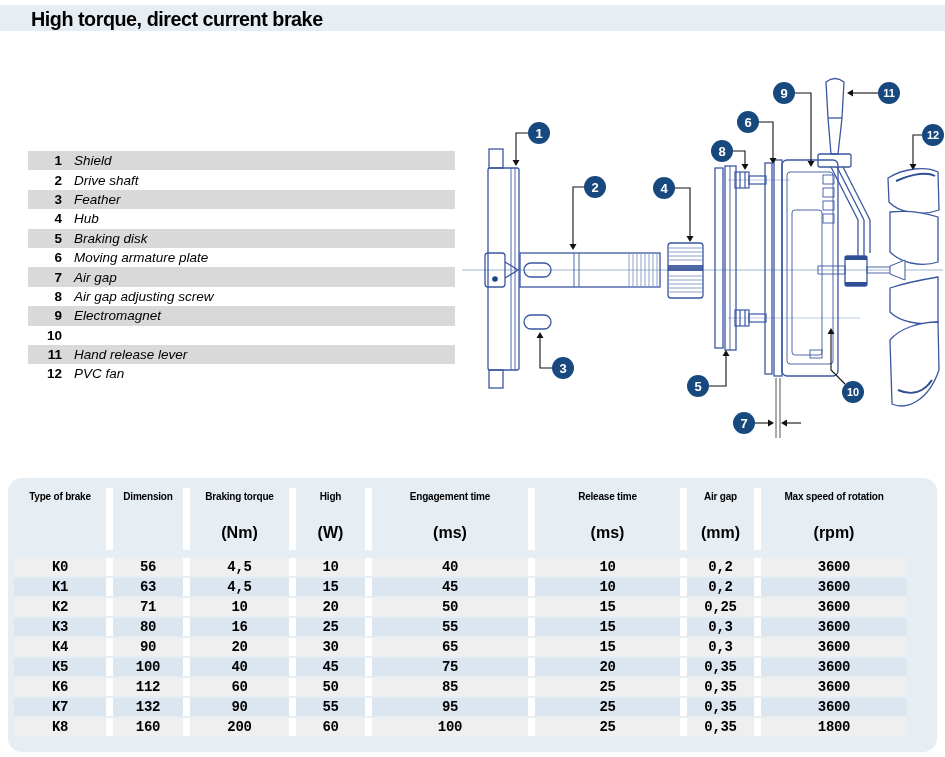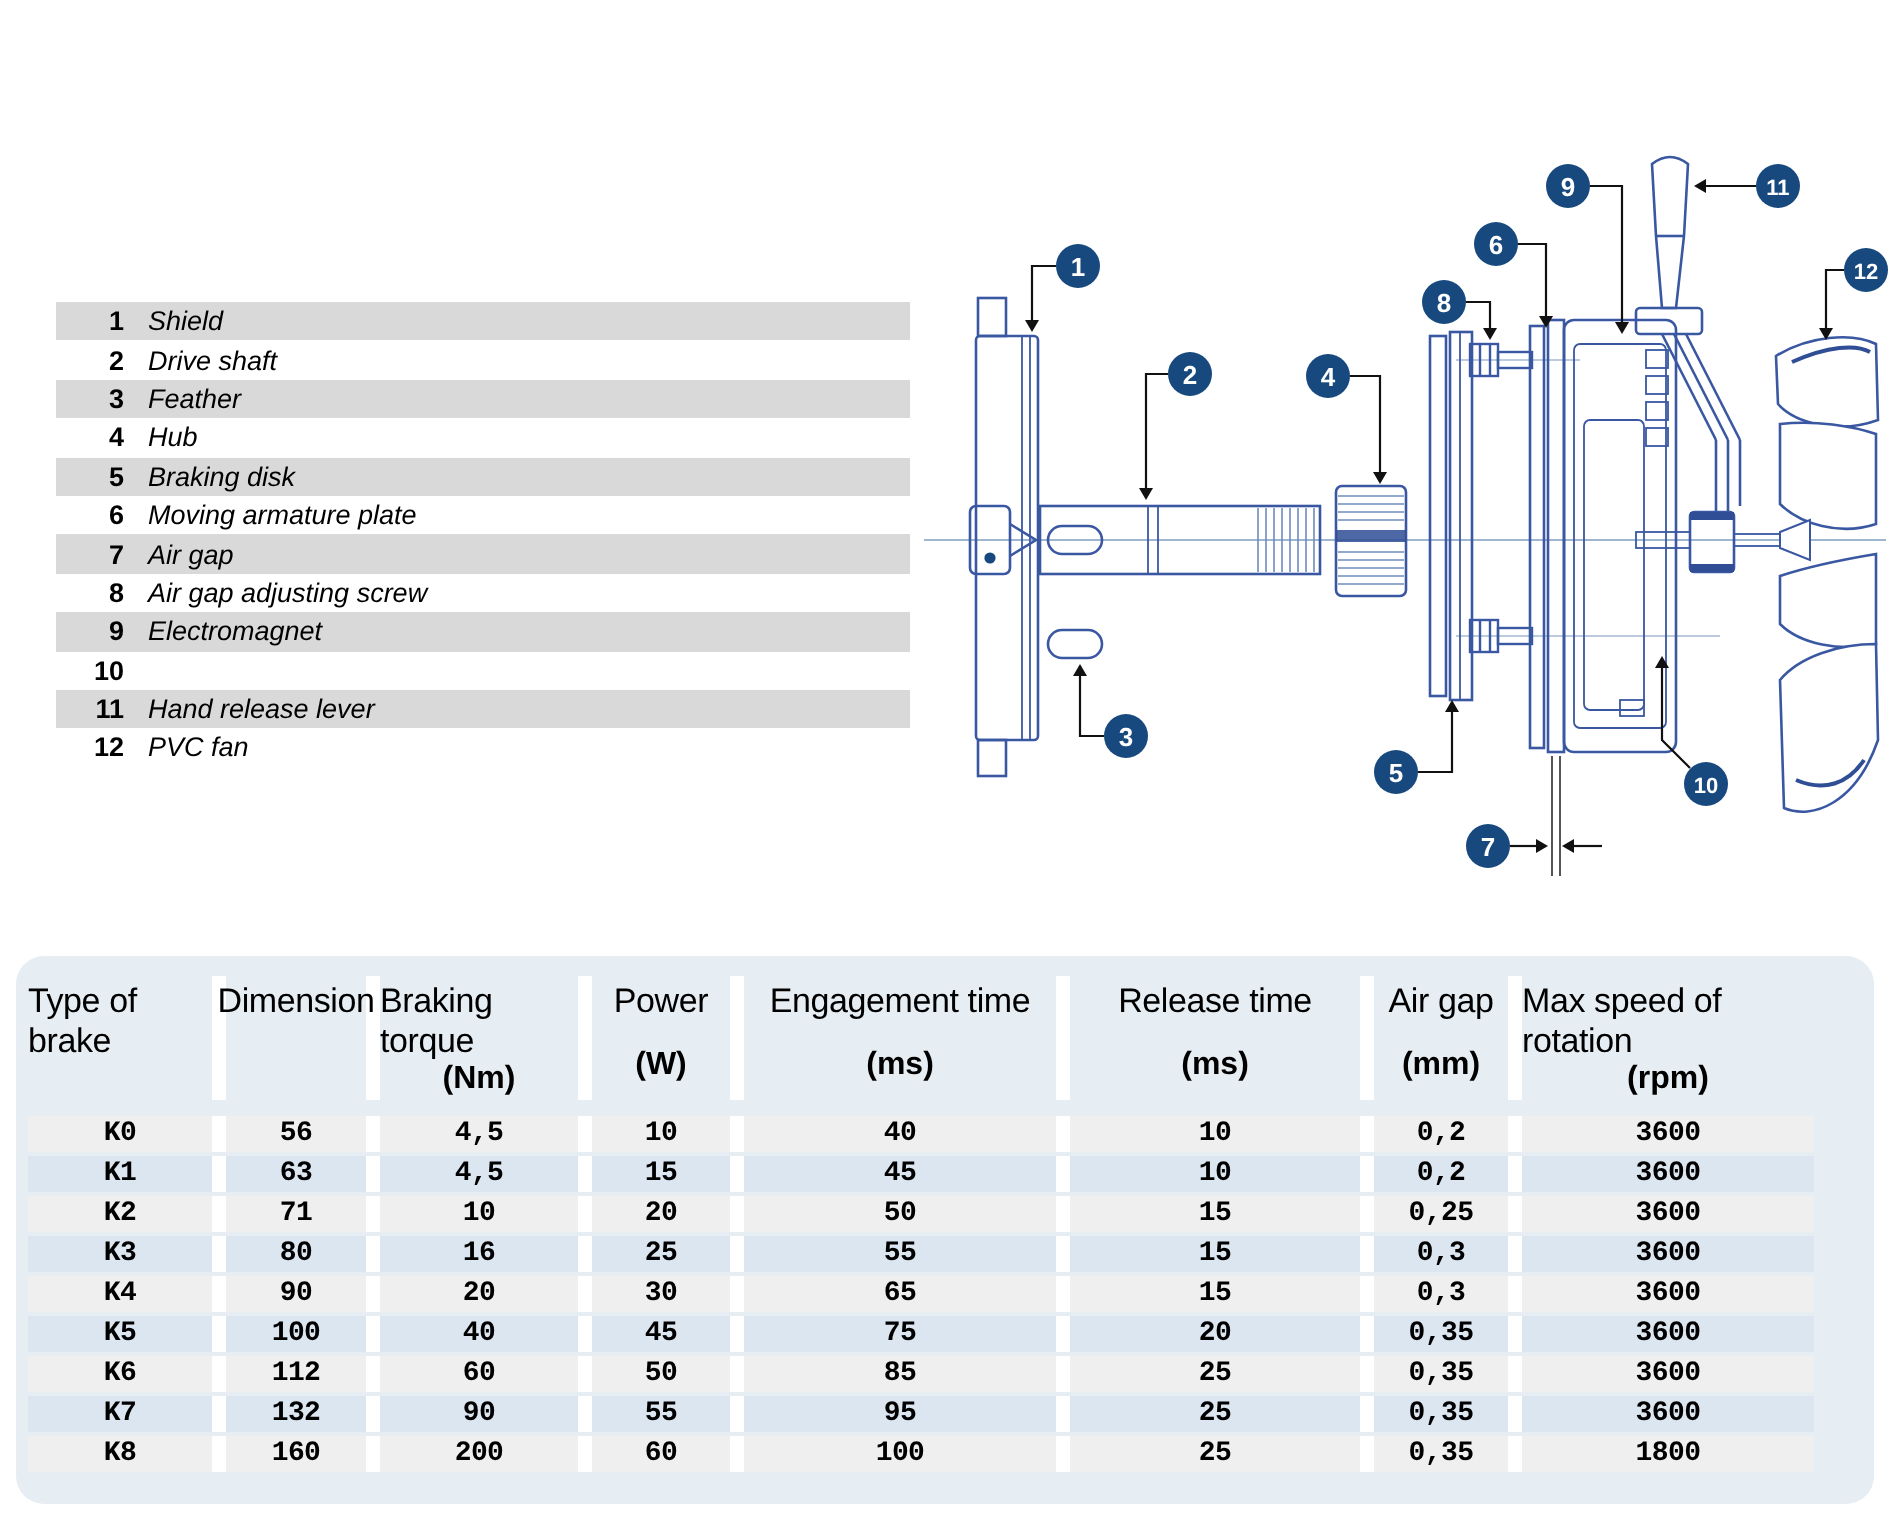--- a/index.html
+++ b/index.html
@@ -21,37 +21,40 @@
   
   .diagram{position:absolute;left:460px;top:60px;width:485px;height:385px;margin:0;}
 
   
   .spec-table{position:absolute;left:8px;top:478px;width:929px;height:274px;
               background:#E6EDF3;border-radius:14px;box-sizing:border-box;padding:0 6px;}
   .thead{display:flex;height:80px;padding-top:10px;box-sizing:border-box;}
   .th{display:flex;flex-direction:column;justify-content:space-between;align-items:center;
       height:62px;box-sizing:border-box;padding:3px 0 8px;}
   .th:not(:last-child){border-right:7px solid #fff;}
-  .th-label{font-weight:normal;font-size:17px;letter-spacing:-0.2px;}
+  .th-label{font-weight:bold;font-size:10px;letter-spacing:-0.2px;}
   .th-unit{font-weight:bold;font-size:16px;min-height:14px;}
   .tbody{}
   .tr{display:flex;height:18px;margin-bottom:2px;font-family:Liberation Mono, monospace;}
   .td{box-sizing:border-box;text-align:center;font-weight:bold;font-size:14px;
       line-height:18px;letter-spacing:-0.3px;}
   .td:not(:last-child){border-right:7px solid #fff;}
   .row-gray .td{background:#EFEFEF;}
   .row-blue .td{background:#DCE6F1;}
   .c0{width:99px}.c1{width:77px}.c2{width:106px}.c3{width:76px}
   .c4{width:163px}.c5{width:152px}.c6{width:74px}.c7{width:146px}
 </style>
 </head>
 <body>
 
 <div class="page">
 
+  <header class="title-band">
+    <h1>High torque, direct current brake</h1>
+  </header>
 
   <section class="parts-list" id="partsList">
       <div class="part-row shaded">
         <span class="part-num">1</span>
         <span class="part-label">Shield</span>
       </div>
       <div class="part-row">
         <span class="part-num">2</span>
         <span class="part-label">Drive shaft</span>
       </div>
@@ -298,21 +301,21 @@
         </div>
         <div class="th c1">
           <div class="th-label">Dimension</div>
           <div class="th-unit"></div>
         </div>
         <div class="th c2">
           <div class="th-label">Braking torque</div>
           <div class="th-unit">(Nm)</div>
         </div>
         <div class="th c3">
-          <div class="th-label">Power</div>
+          <div class="th-label">High</div>
           <div class="th-unit">(W)</div>
         </div>
         <div class="th c4">
           <div class="th-label">Engagement time</div>
           <div class="th-unit">(ms)</div>
         </div>
         <div class="th c5">
           <div class="th-label">Release time</div>
           <div class="th-unit">(ms)</div>
         </div>

